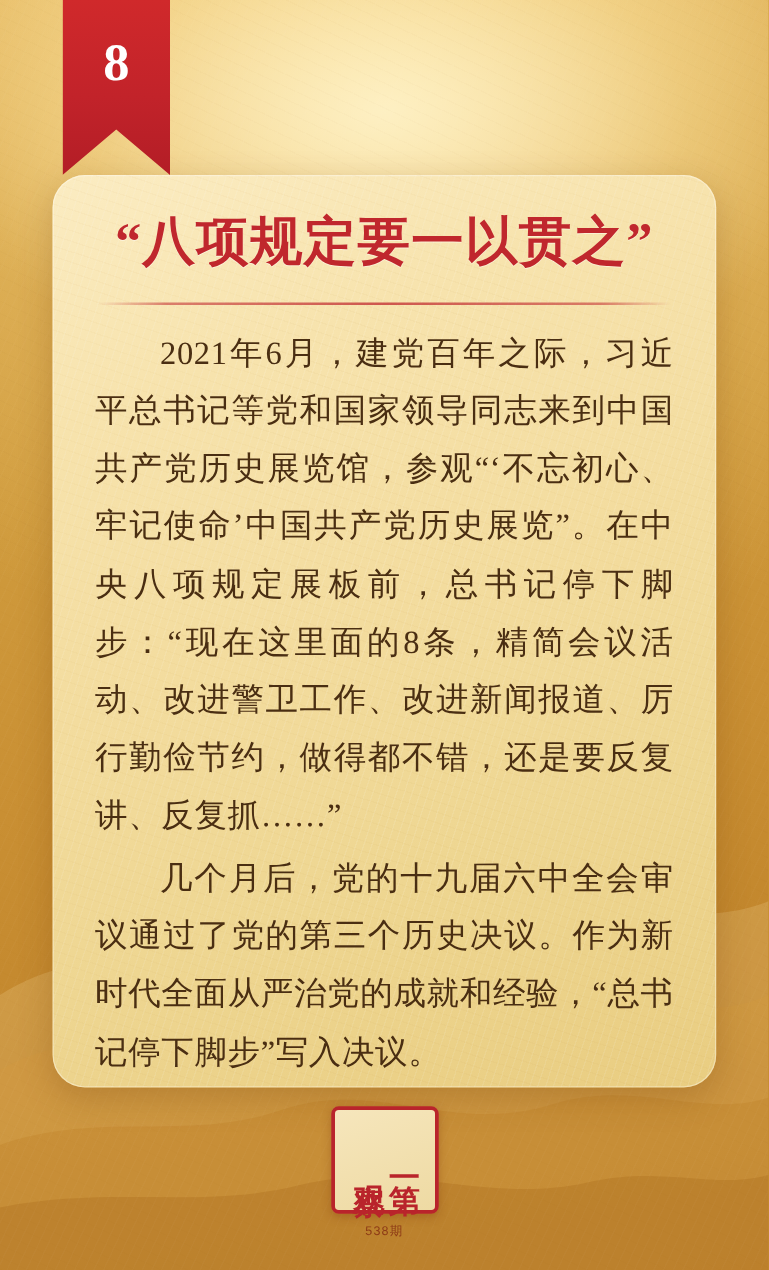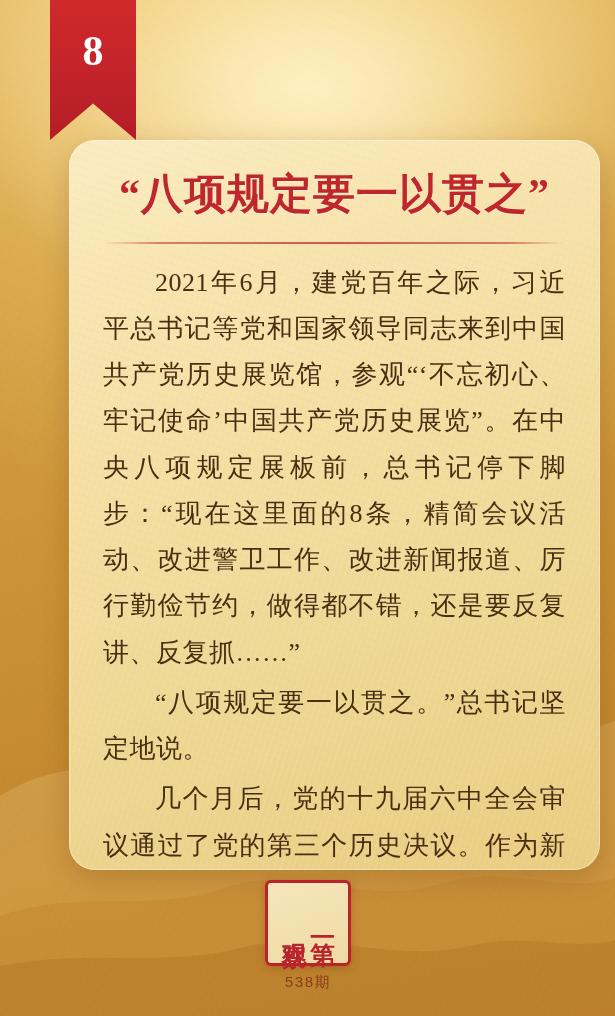--- a/index.html
+++ b/index.html
@@ -86,21 +86,20 @@
     position: absolute;
     left: 42px;
     top: 140px;
     width: 531px;
     height: 730px;
     border-radius: 26px;
     background:
       linear-gradient(160deg, #fbecc2 0%, #f7e3ad 22%, #f3dc9e 48%, #eed691 72%, #e9cd81 100%);
     box-shadow: 0 8px 26px rgba(120, 70, 15, .28), inset 0 0 0 1px rgba(255,255,255,.35);
     overflow: hidden;
-    margin-left: 27px;
   }
   .card::after {
     content: "";
     position: absolute;
     inset: 0;
     pointer-events: none;
     opacity: .30;
     background-image:
       repeating-linear-gradient(108deg, rgba(255,255,255,.30) 0px, rgba(255,255,255,.30) 1px, rgba(0,0,0,0) 1px, rgba(0,0,0,0) 6px),
       repeating-linear-gradient(18deg, rgba(196,150,70,.14) 0px, rgba(196,150,70,.14) 1px, rgba(0,0,0,0) 1px, rgba(0,0,0,0) 8px);
@@ -171,24 +170,24 @@
     font-size: 25px;
     font-weight: bold;
     line-height: 1.06;
     font-family: "Liberation Serif", "DejaVu Serif", serif;
     writing-mode: vertical-rl;
     text-orientation: upright;
   }
   .seal-col-left { font-size: 25px; }
   .seal-issue {
     margin-top: 7px;
-    font-size: 15px;
+    font-size: 10px;
     color: #8d3a16;
     letter-spacing: 1px;
-    font-family: Liberation Mono, monospace;
+    font-family: Liberation Sans, sans-serif;
   }
 </style>
 </head>
 <body>
 
 <div class="poster">
 
   <div class="bg-glow-top"></div>
 
   <div class="bg-mountains">
@@ -205,21 +204,20 @@
   <div class="ribbon">
     <span class="ribbon-number">8</span>
   </div>
 
   <div class="card">
     <div class="card-inner">
       <div class="headline">“八项规定要一以贯之”</div>
       <div class="divider"></div>
       <div class="body-text">
         <p>2021年6月，建党百年之际，习近平总书记等党和国家领导同志来到中国共产党历史展览馆，参观“‘不忘初心、牢记使命’中国共产党历史展览”。在中央八项规定展板前，总书记停下脚步：“现在这里面的8条，精简会议活动、改进警卫工作、改进新闻报道、厉行勤俭节约，做得都不错，还是要反复讲、反复抓……”</p>
-        <p>“八项规定要一以贯之。”总书记坚定地说。</p>
         <p>几个月后，党的十九届六中全会审议通过了党的第三个历史决议。作为新时代全面从严治党的成就和经验，“总书记停下脚步”写入决议。</p>
       </div>
     </div>
   </div>
 
   <div class="seal">
     <div class="seal-box">
       <span class="seal-char seal-col-left">观察</span>
       <span class="seal-char">第一</span>
     </div>

